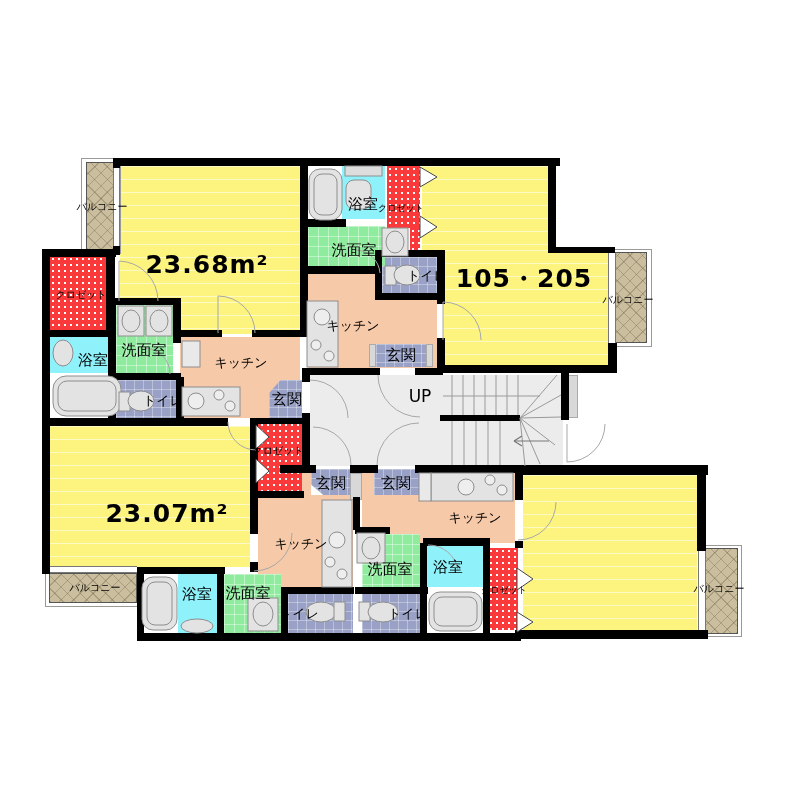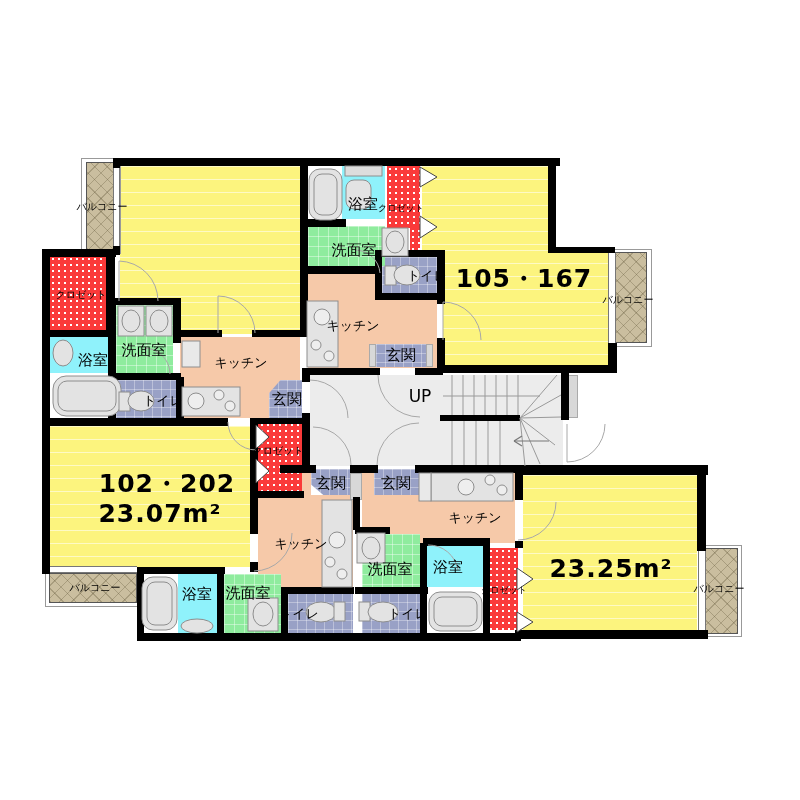--- a/index.html
+++ b/index.html
@@ -303,24 +303,23 @@
       <g>
           <rect x="431" y="473" width="82" height="28"></rect>
           <circle cx="466" cy="487" r="8" fill="#eee"></circle>
           <circle cx="490" cy="480" r="5" fill="#eee"></circle>
           <circle cx="502" cy="490" r="5" fill="#eee"></circle>
           <rect x="419" y="473" width="12" height="28" fill="#e9e9e9"></rect>
         </g>
     </g>
   </svg>
 
-  <div class="lb unit" style="left:524px;top:278px">105・167</div>
-  <div class="lb unit" style="left:167px;top:483px">102・202</div>
-  <div class="lb unit" style="left:160px;top:513px">23.07m²</div>
-  <div class="lb unit" style="left:611px;top:568px">23.25m²</div>
+  <div class="lb unit" style="left:207px;top:264px">23.68m²</div>
+  <div class="lb unit" style="left:524px;top:278px">105・205</div>
+  <div class="lb unit" style="left:167px;top:513px">23.07m²</div>
 
   <div class="lb rm" style="left:93px;top:360px">浴室</div>
   <div class="lb rm" style="left:144px;top:350px">洗面室</div>
   <div class="lb rm-s" style="left:163px;top:400px">トイレ</div>
   <div class="lb rm-s" style="left:241px;top:362px">キッチン</div>
   <div class="lb rm" style="left:287px;top:399px">玄関</div>
   <div class="lb rm-xs" style="left:81px;top:295px">クロゼット</div>
   <div class="lb rm-xs" style="left:102px;top:207px">バルコニー</div>
 
   <div class="lb rm" style="left:363px;top:204px">浴室</div>

